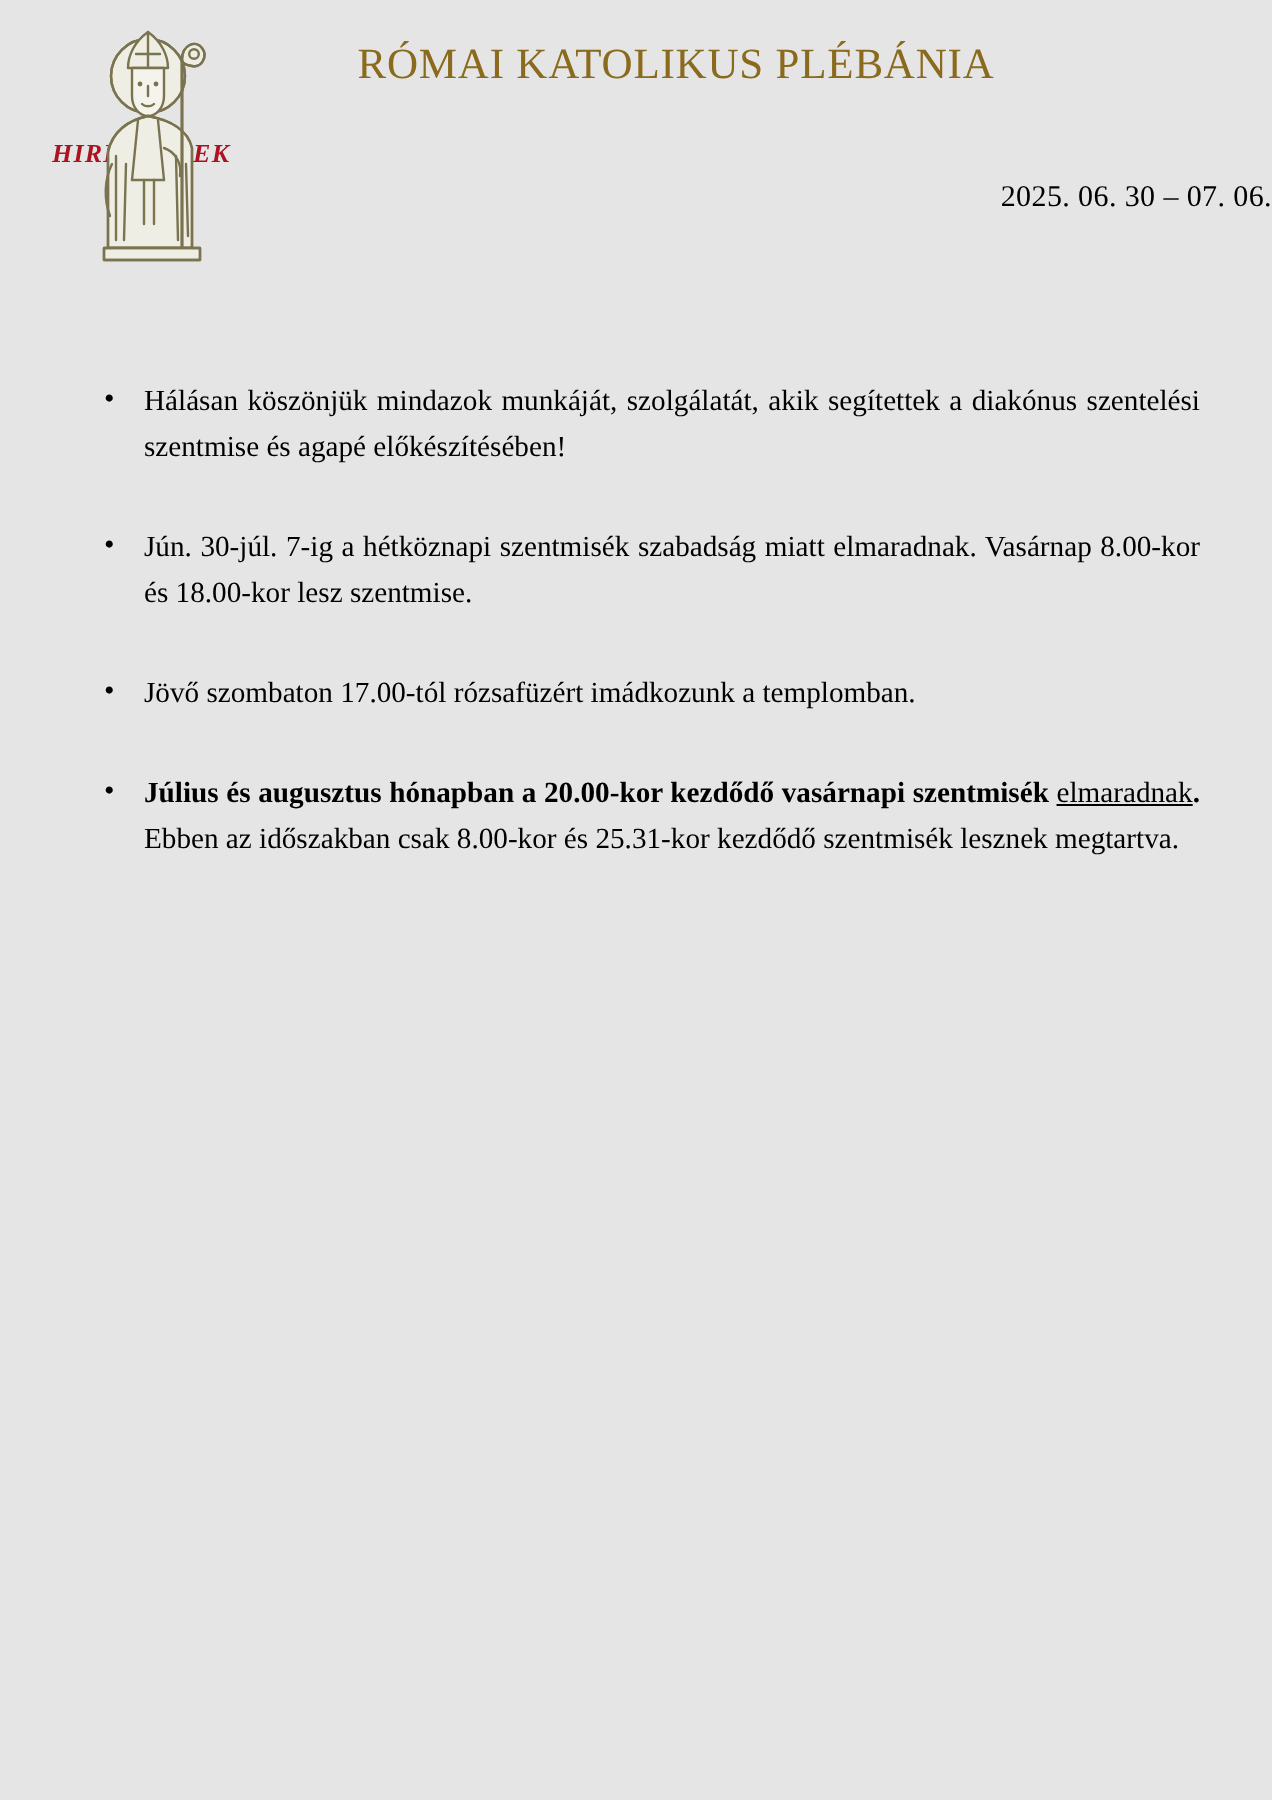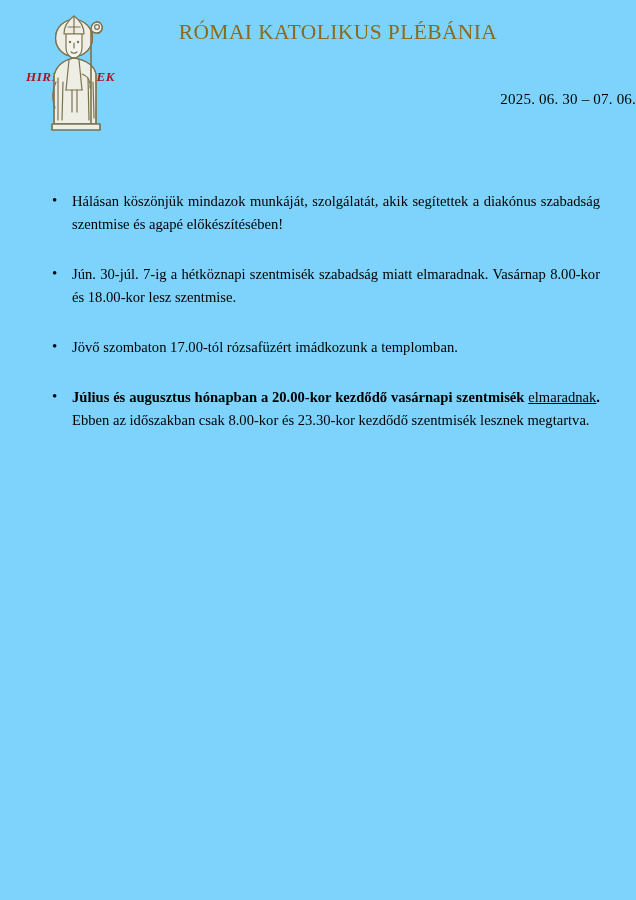--- a/index.html
+++ b/index.html
@@ -14,21 +14,21 @@
     position: relative;
     font-family: "Liberation Serif", "DejaVu Serif", serif;
     color: #000000;
     overflow: hidden;
   }
 
   .page {
     width: 636px;
     height: 900px;
     position: relative;
-    background: #7dd3fc;
+    background: #e5e5e5;
     box-sizing: border-box;
   }
 
   
   .header {
     position: relative;
     padding-top: 18px;
     height: 150px;
     box-sizing: border-box;
   }
@@ -163,20 +163,20 @@
     <h1 class="parish-title">
       <span>RÓMAI KATOLIKUS PLÉBÁNIA</span>
     </h1>
 
     <div class="bulletin-title">HIRDETÉSEK</div>
     <div class="bulletin-date">2025. 06. 30 – 07. 06.</div>
   </div>
 
   <div class="content">
     <ul class="notices">
-        <li><span class="notice-text"><span>Hálásan köszönjük mindazok munkáját, szolgálatát, akik segítettek a diakónus szabadság szentmise és agapé előkészítésében!</span></span></li>
+        <li><span class="notice-text"><span>Hálásan köszönjük mindazok munkáját, szolgálatát, akik segítettek a diakónus szentelési szentmise és agapé előkészítésében!</span></span></li>
         <li><span class="notice-text"><span>Jún. 30-júl. 7-ig a hétköznapi szentmisék szabadság miatt elmaradnak. Vasárnap 8.00-kor és 18.00-kor lesz szentmise.</span></span></li>
         <li><span class="notice-text"><span>Jövő szombaton 17.00-tól rózsafüzért imádkozunk a templomban.</span></span></li>
-        <li><span class="notice-text"><span class="bold">Július és augusztus hónapban a 20.00-kor kezdődő vasárnapi szentmisék </span><span class="bold-underline">elmaradnak</span><span class="bold">.</span><span> Ebben az időszakban csak 8.00-kor és 23.30-kor kezdődő szentmisék lesznek megtartva.</span></span></li>
+        <li><span class="notice-text"><span class="bold">Július és augusztus hónapban a 20.00-kor kezdődő vasárnapi szentmisék </span><span class="bold-underline">elmaradnak</span><span class="bold">.</span><span> Ebben az időszakban csak 8.00-kor és 25.31-kor kezdődő szentmisék lesznek megtartva.</span></span></li>
       </ul>
   </div>
 
 </div>
 
 </body></html>

